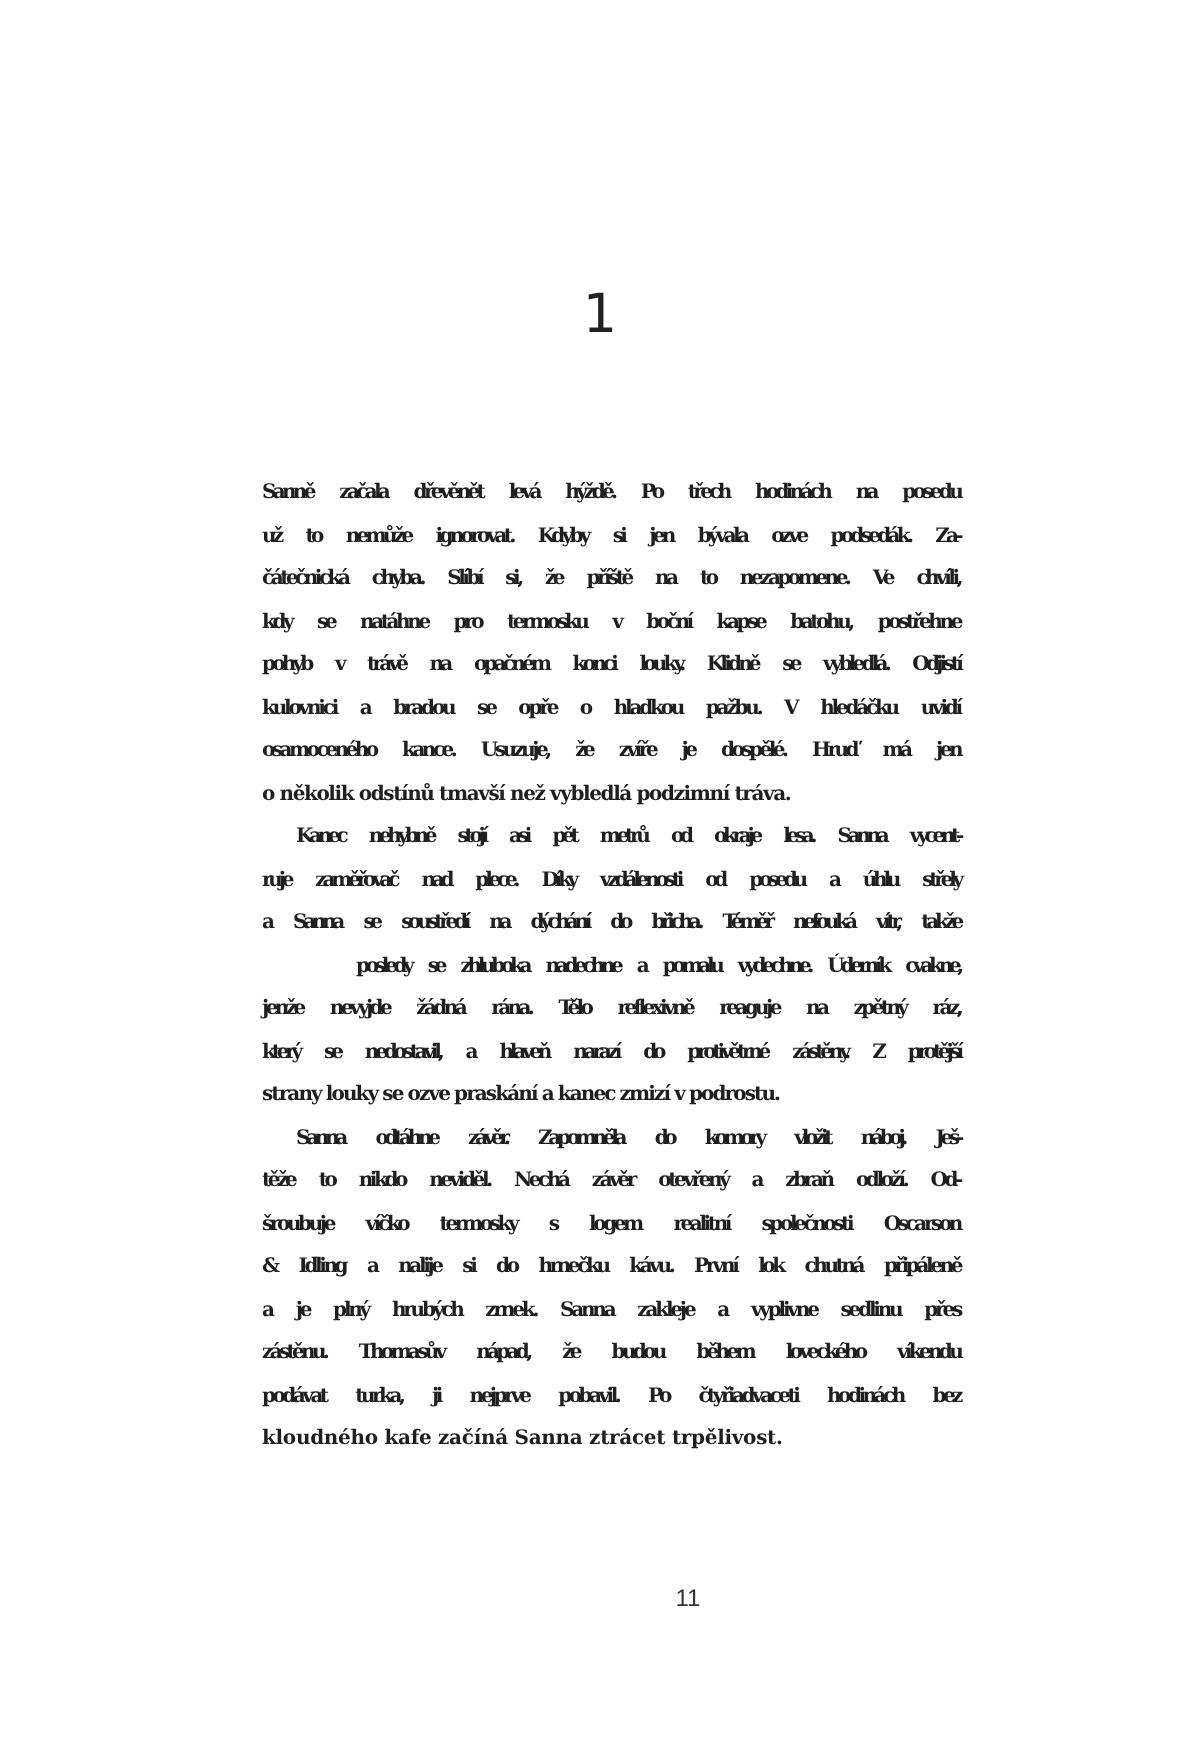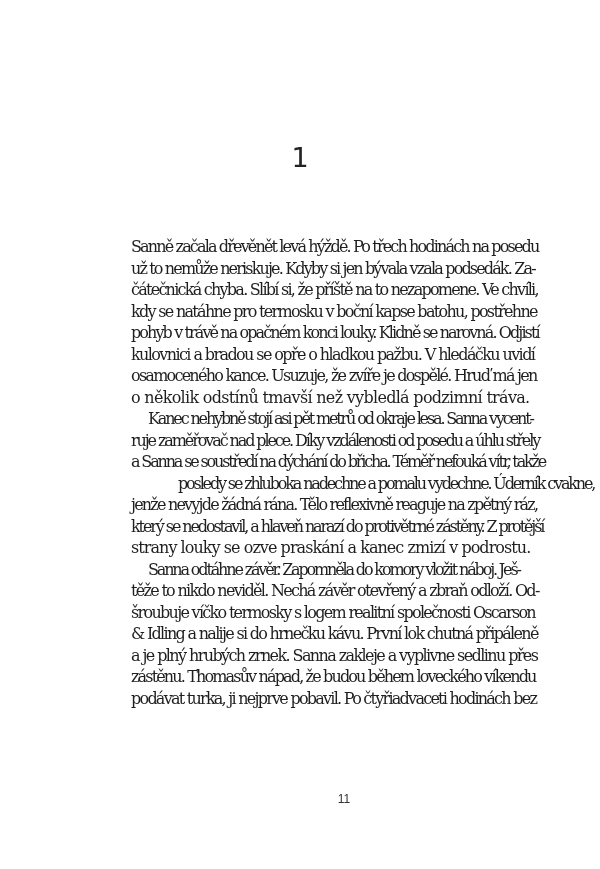--- a/index.html
+++ b/index.html
@@ -31,25 +31,26 @@
     .text-block {
       position: absolute;
       top: 236px;
       left: 131px;
       width: 349px;
     }
     .line {
       display: block;
       height: 21.5px;
       line-height: 21.5px;
-      font-size: 16px;
+      font-size: 10px;
       white-space: nowrap;
       text-align: justify;
       text-align-last: justify;
       letter-spacing: -0.15px;
+      font-weight: bold;
     }
     .line.last {
       text-align-last: left;
     }
     .line.indent {
       padding-left: 17px;
     }
     .page-number {
       position: absolute;
       top: 792px;
@@ -63,24 +64,24 @@
     }
   </style>
 </head>
 <body>
 
 <h1 class="chapter-number">1</h1>
 
 <div class="text-block">
   <div>
     <span class="line" style="white-space: nowrap; display: block; letter-spacing: -1.85px;">Sanně začala dřevěnět levá hýždě. Po třech hodinách na posedu</span>
-    <span class="line" style="white-space: nowrap; display: block; letter-spacing: -1.85px;">už to nemůže neriskuje. Kdyby si jen bývala vzala podsedák. Za-</span>
+    <span class="line" style="white-space: nowrap; display: block; letter-spacing: -1.85px;">už to nemůže ignorovat. Kdyby si jen bývala ozve podsedák. Za-</span>
     <span class="line" style="white-space: nowrap; display: block; letter-spacing: -1.75px;">čátečnická chyba. Slíbí si, že příště na to nezapomene. Ve chvíli,</span>
     <span class="line" style="white-space: nowrap; display: block; letter-spacing: -1.7px;">kdy se natáhne pro termosku v boční kapse batohu, postřehne</span>
-    <span class="line" style="white-space: nowrap; display: block; letter-spacing: -1.9px;">pohyb v trávě na opačném konci louky. Klidně se narovná. Odjistí</span>
+    <span class="line" style="white-space: nowrap; display: block; letter-spacing: -1.9px;">pohyb v trávě na opačném konci louky. Klidně se vybledlá. Odjistí</span>
     <span class="line" style="white-space: nowrap; display: block; letter-spacing: -1.6px;">kulovnici a bradou se opře o hladkou pažbu. V hledáčku uvidí</span>
     <span class="line" style="white-space: nowrap; display: block; letter-spacing: -1.75px;">osamoceného kance. Usuzuje, že zvíře je dospělé. Hruď má jen</span>
     <span class="line last" style="white-space: nowrap; display: block; letter-spacing: -0.7px;">o několik odstínů tmavší než vybledlá podzimní tráva.</span>
   </div>
   <div>
     <span class="line indent" style="white-space: nowrap; display: block; letter-spacing: -2.15px;">Kanec nehybně stojí asi pět metrů od okraje lesa. Sanna vycent-</span>
     <span class="line" style="white-space: nowrap; display: block; letter-spacing: -2.1px;">ruje zaměřovač nad plece. Díky vzdálenosti od posedu a úhlu střely</span>
     <span class="line" style="white-space: nowrap; display: block; letter-spacing: -2.15px;">a Sanna se soustředí na dýchání do břicha. Téměř nefouká vítr, takže</span>
     <span class="line" style="white-space: nowrap; display: block; letter-spacing: -2.15px; margin-left: 47px;">posledy se zhluboka nadechne a pomalu vydechne. Úderník cvakne,</span>
     <span class="line" style="white-space: nowrap; display: block; letter-spacing: -1.8px;">jenže nevyjde žádná rána. Tělo reflexivně reaguje na zpětný ráz,</span>
@@ -88,16 +89,17 @@
     <span class="line last" style="white-space: nowrap; display: block; letter-spacing: -0.95px;">strany louky se ozve praskání a kanec zmizí v podrostu.</span>
   </div>
   <div>
     <span class="line indent" style="white-space: nowrap; display: block; letter-spacing: -2.15px;">Sanna odtáhne závěr. Zapomněla do komory vložit náboj. Ješ-</span>
     <span class="line" style="white-space: nowrap; display: block; letter-spacing: -1.7px;">těže to nikdo neviděl. Nechá závěr otevřený a zbraň odloží. Od-</span>
     <span class="line" style="white-space: nowrap; display: block; letter-spacing: -1.7px;">šroubuje víčko termosky s logem realitní společnosti Oscarson</span>
     <span class="line" style="white-space: nowrap; display: block; letter-spacing: -1.7px;">&amp; Idling a nalije si do hrnečku kávu. První lok chutná připáleně</span>
     <span class="line" style="white-space: nowrap; display: block; letter-spacing: -1.6px;">a je plný hrubých zrnek. Sanna zakleje a vyplivne sedlinu přes</span>
     <span class="line" style="white-space: nowrap; display: block; letter-spacing: -1.85px;">zástěnu. Thomasův nápad, že budou během loveckého víkendu</span>
     <span class="line" style="white-space: nowrap; display: block; letter-spacing: -1.75px;">podávat turka, ji nejprve pobavil. Po čtyřiadvaceti hodinách bez</span>
+    <span class="line last" style="white-space: nowrap; display: block;">kloudného kafe začíná Sanna ztrácet trpělivost.</span>
   </div>
 </div>
 
 <div class="page-number">11</div>
 
 </body></html>

